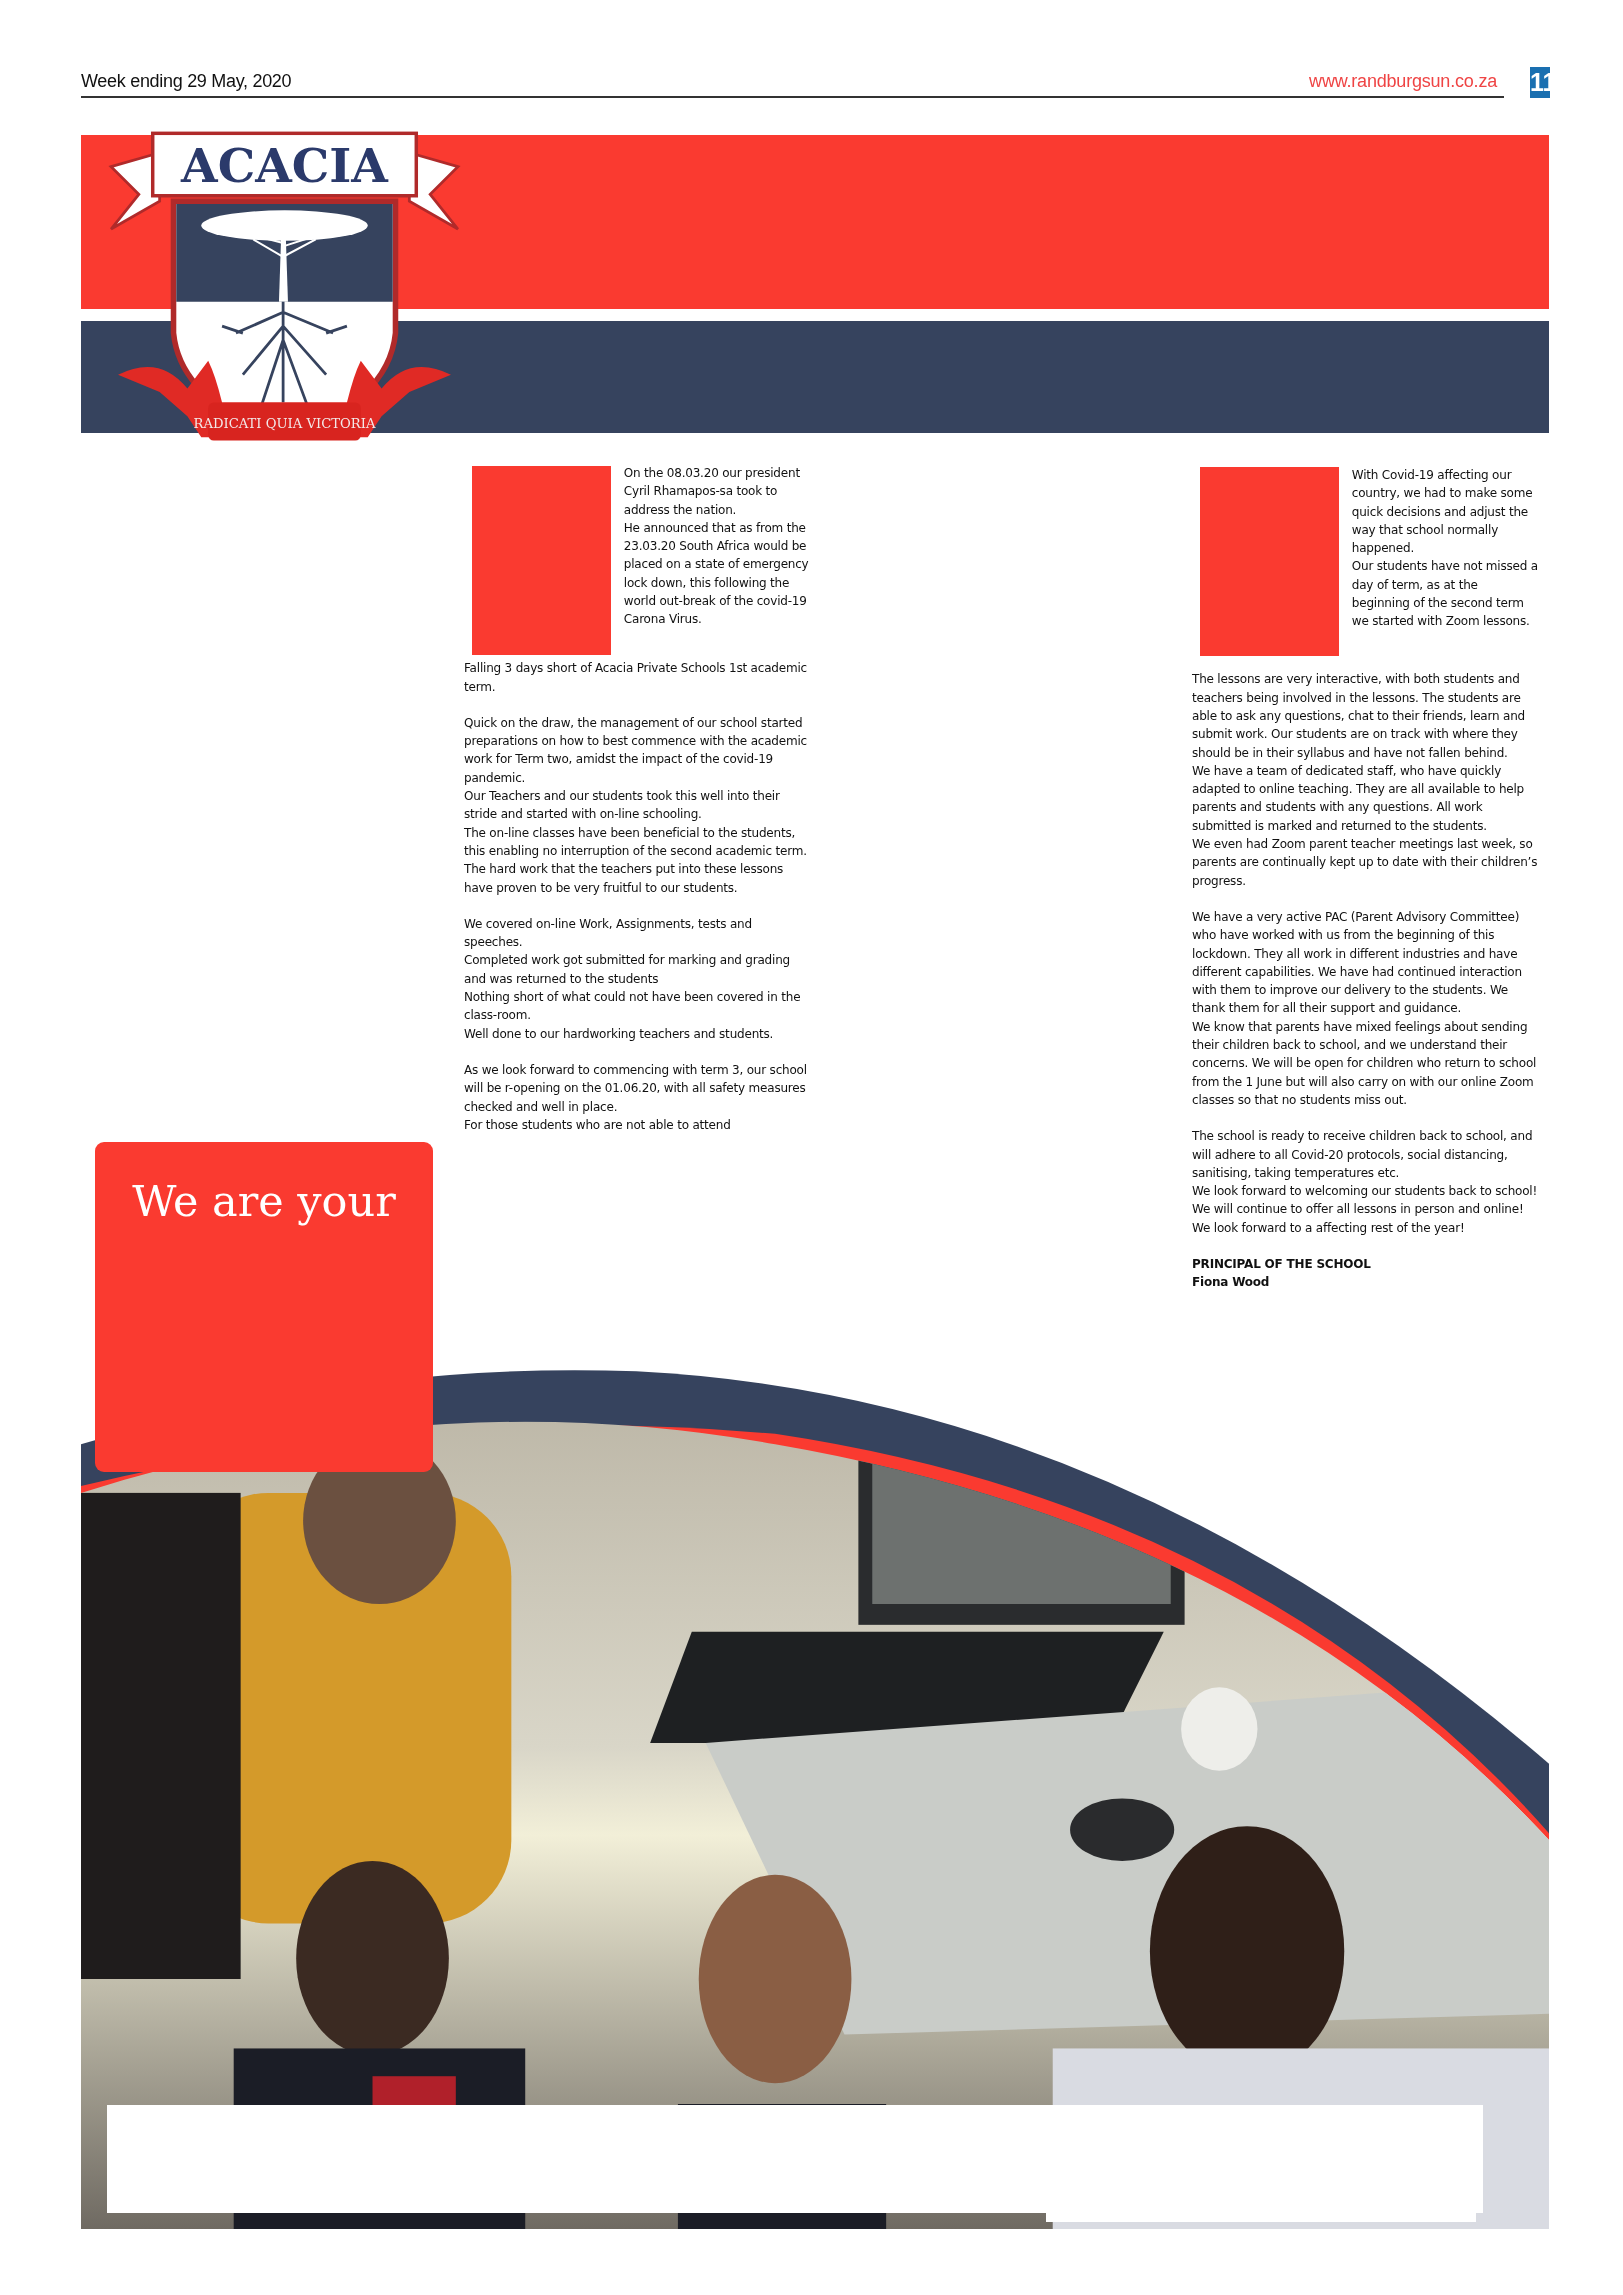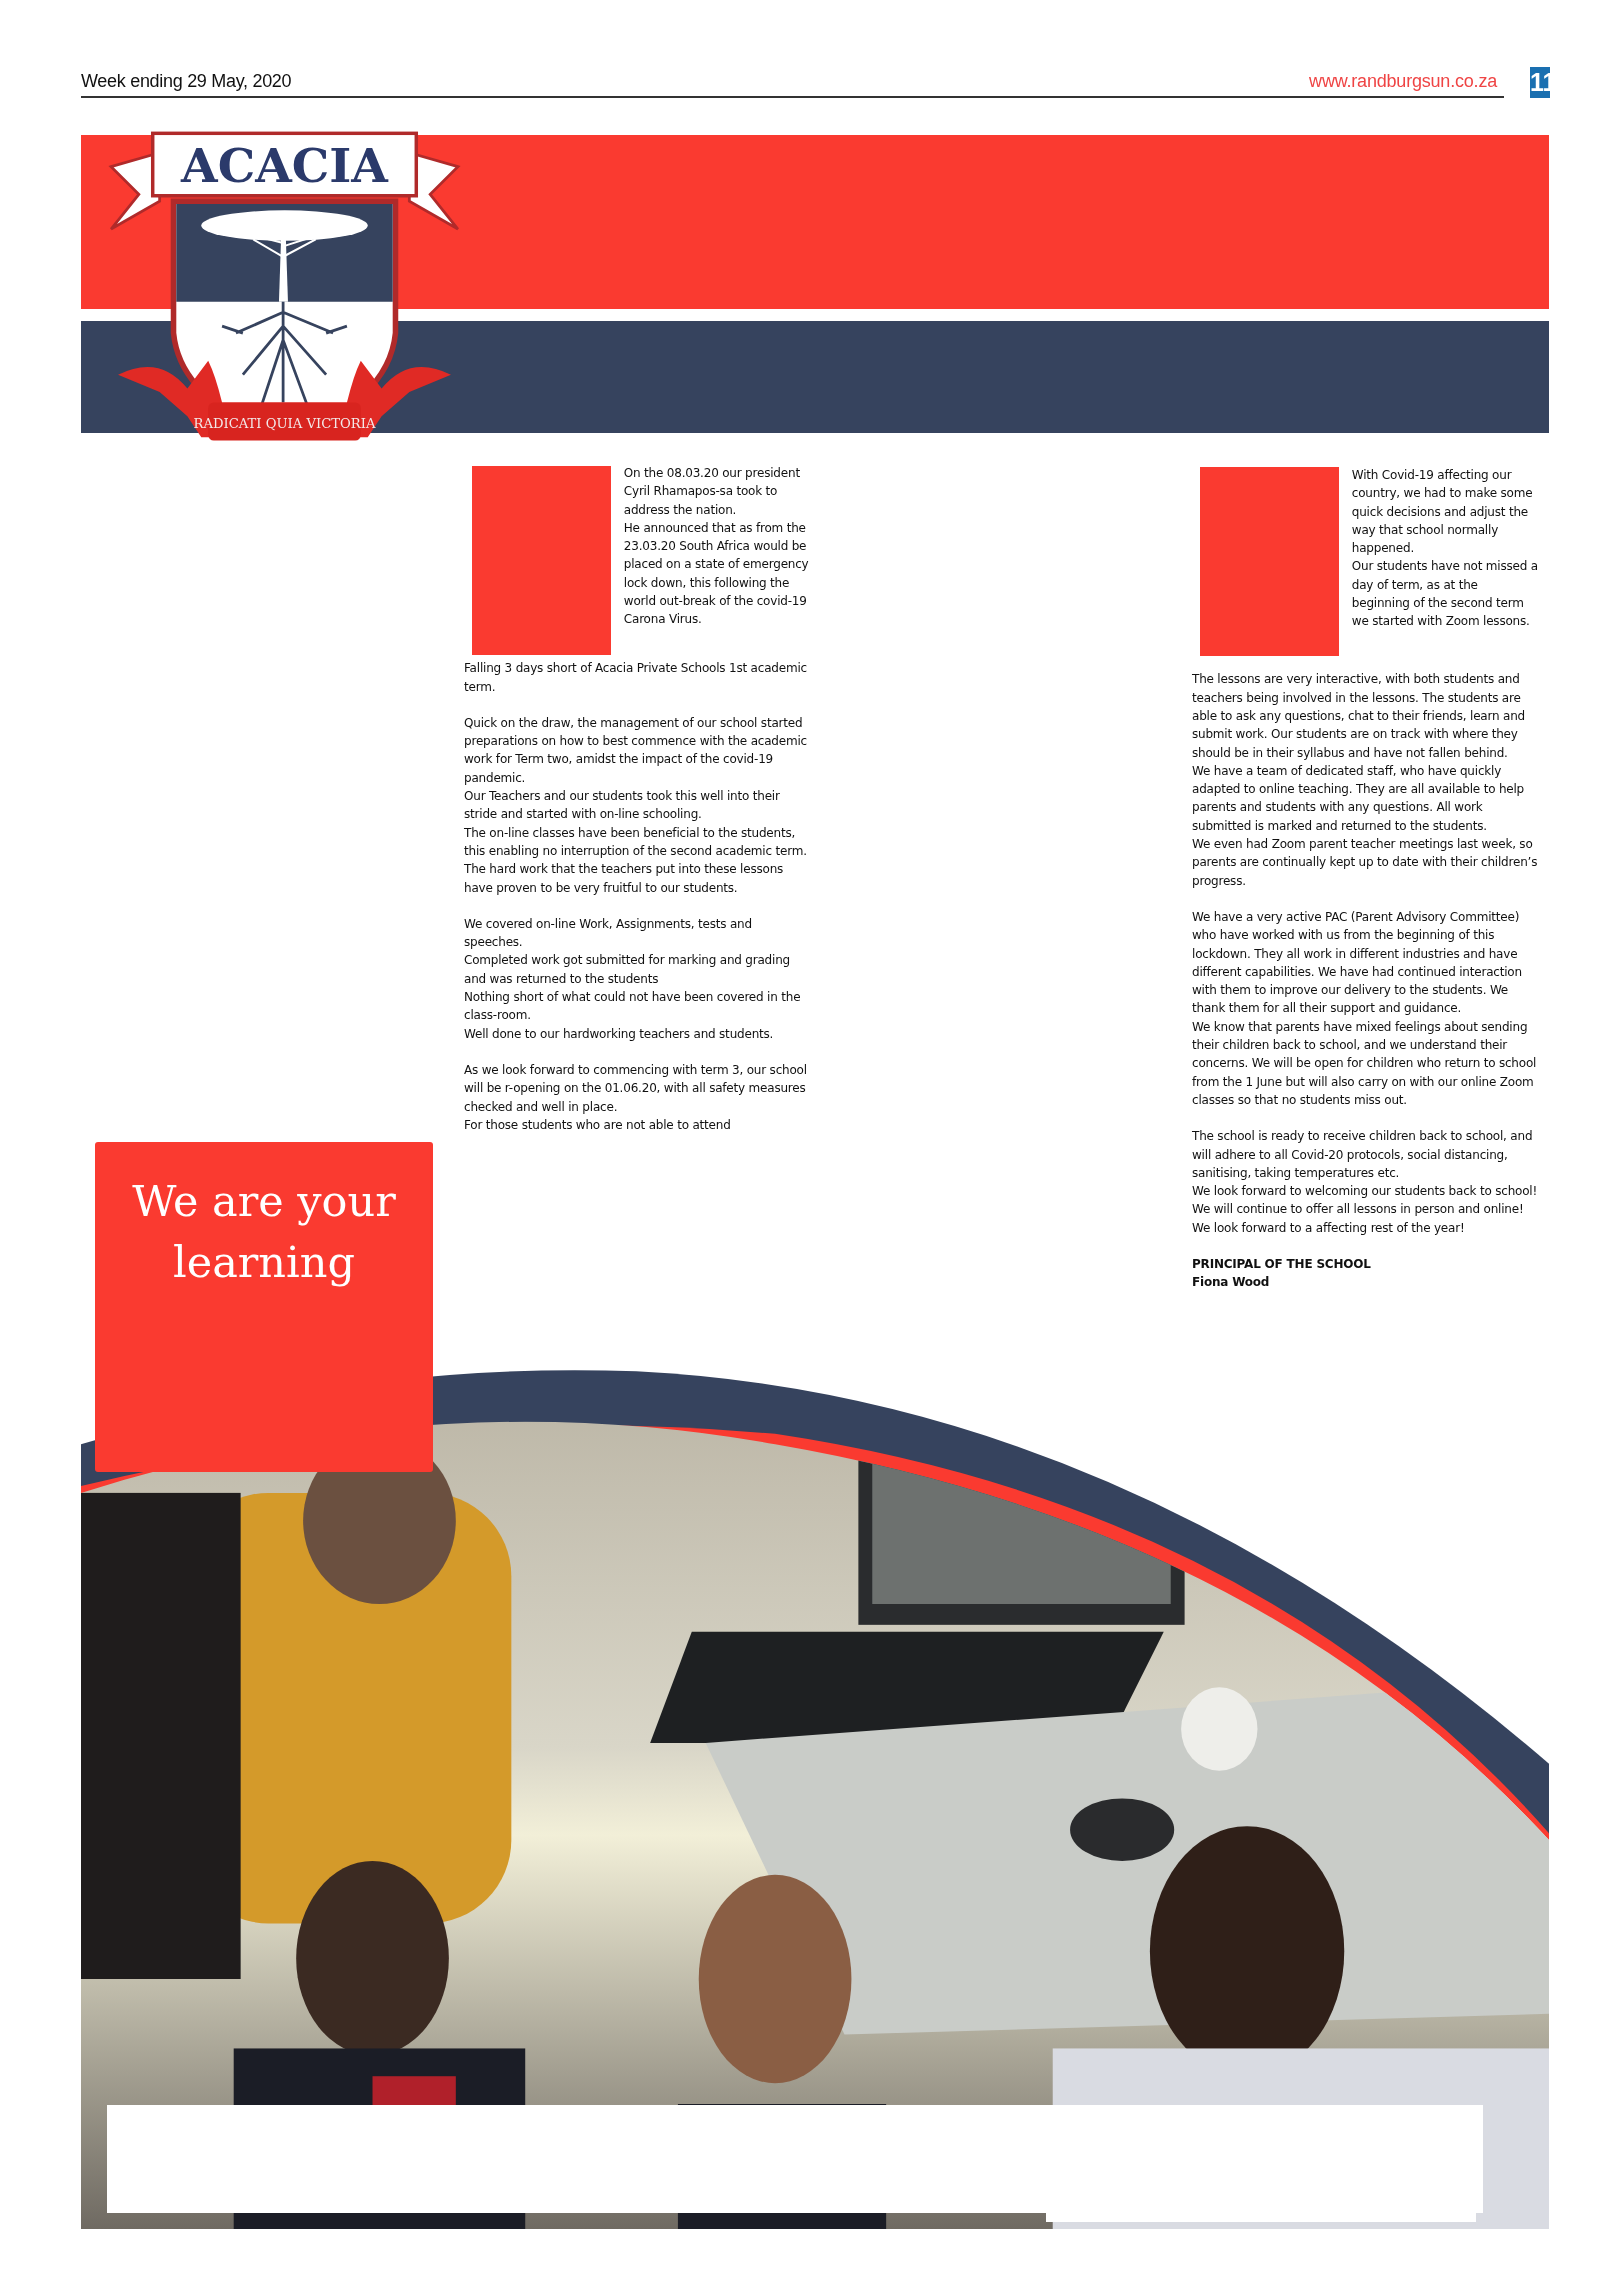--- a/index.html
+++ b/index.html
@@ -25,21 +25,21 @@
   .col .gap { height: 18px; }
   .col-left { left: 464px; top: 464px; width: 347px; }
   .col-right { left: 1192px; top: 466px; width: 347px; }
   .img-ph { float: left; background: #fa3a30; }
   .col-left .img-ph { width: 139px; height: 189px; margin: 2.1px 12.5px 4.2px 8.3px; }
   .col-right .img-ph { width: 139px; height: 189px; margin: 1.4px 12.5px 14px 8.3px; }
   .lead { display: block; }
   .signoff { font-weight: bold; }
 
   
-  .tagline { position: absolute; left: 95px; top: 1142px; width: 338px; height: 330px; background: #fa3a30; border-radius: 3px; z-index: 3; }
+  .tagline { position: absolute; left: 95px; top: 1142px; width: 338px; height: 330px; background: #fa3a30; border-radius: 9px; z-index: 3; }
   .tagline .text { position: absolute; left: 0; top: 29px; width: 100%; text-align: center; color: #fff; font-family: "DejaVu Serif", serif; font-size: 43px; line-height: 61px; }
 
   
   .photo-wrap { position: absolute; left: 81px; top: 1354px; width: 1468px; height: 875px; overflow: hidden; }
   .photo-img { position: absolute; left: 0; top: 0; width: 1468px; height: 875px; }
   .white-box { position: absolute; left: 107px; top: 2105px; width: 1376px; height: 108px; background: #fff; z-index: 4; }
   .white-box2 { position: absolute; left: 1046px; top: 2207px; width: 430px; height: 15.3px; background: #fff; z-index: 4; }
 </style>
 </head>
 <body>
@@ -160,19 +160,18 @@
       <rect x="860" y="1080" width="300" height="180" fill="#1b1d26"></rect>
       <ellipse cx="1680" cy="860" rx="140" ry="180" fill="#2f1f18"></ellipse>
       <rect x="1400" y="1000" width="715" height="260" fill="#d9dbe2"></rect>
     </g>
   </svg>
 </div>
 
 <div class="tagline">
   <div class="text">
     <div>We are your</div>
-    <div>learning</div>
   </div>
 </div>
 
 <div class="white-box"></div>
 <div class="white-box2"></div>
 
 
 </body></html>

